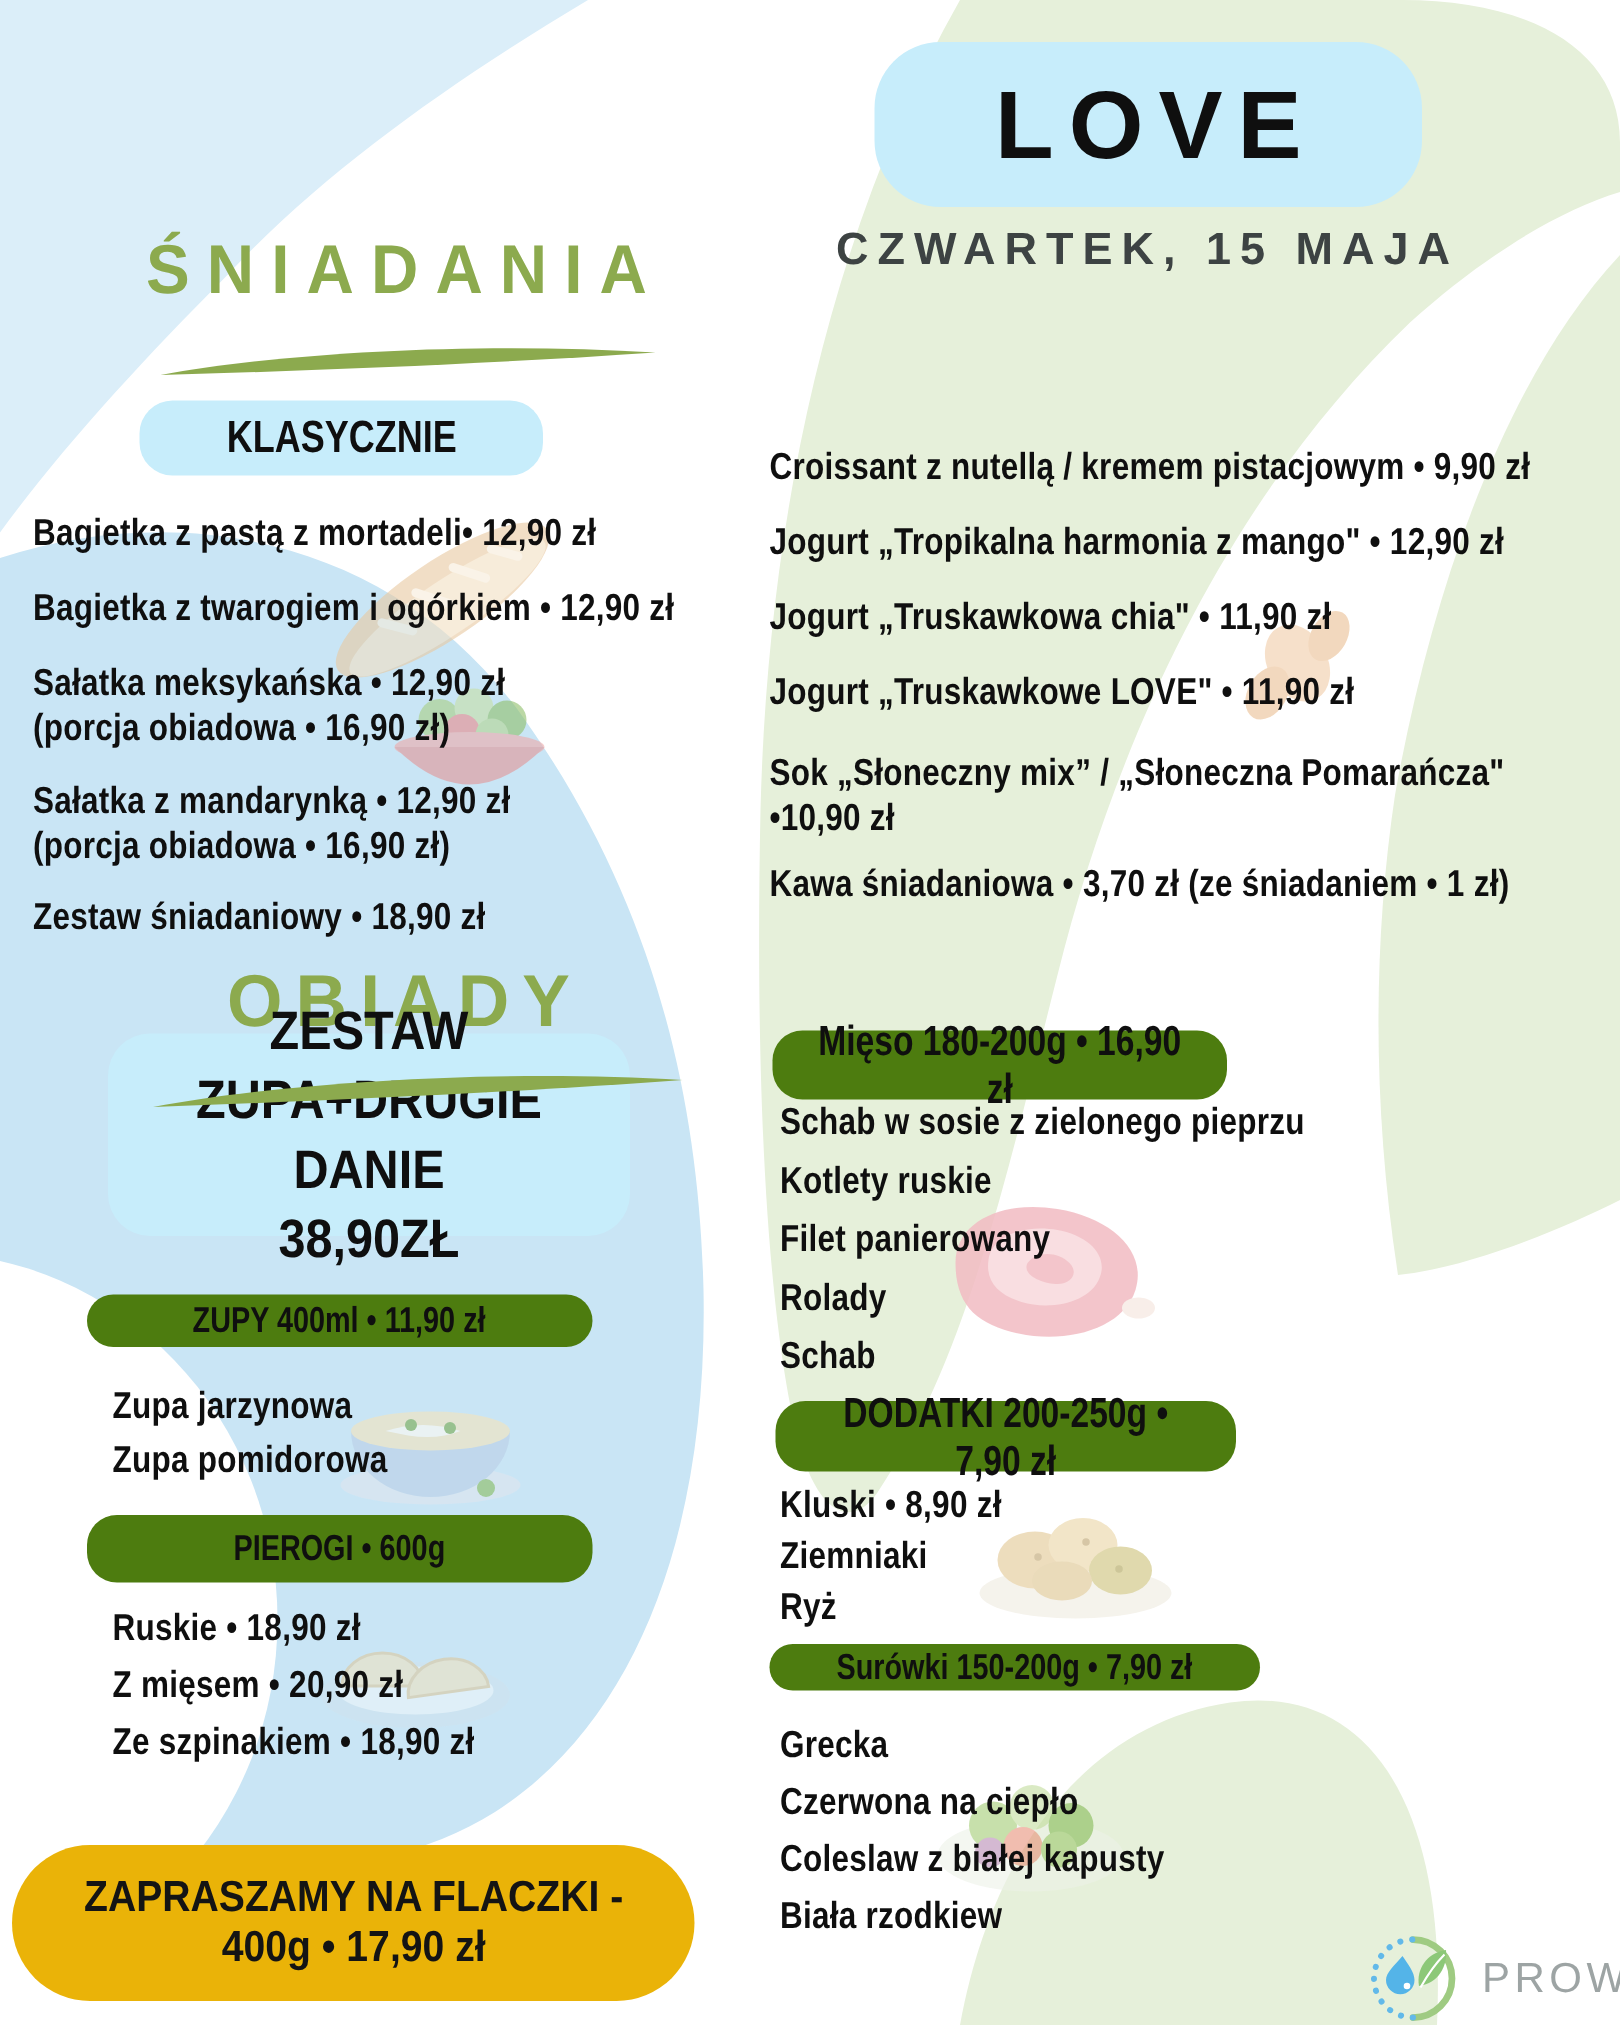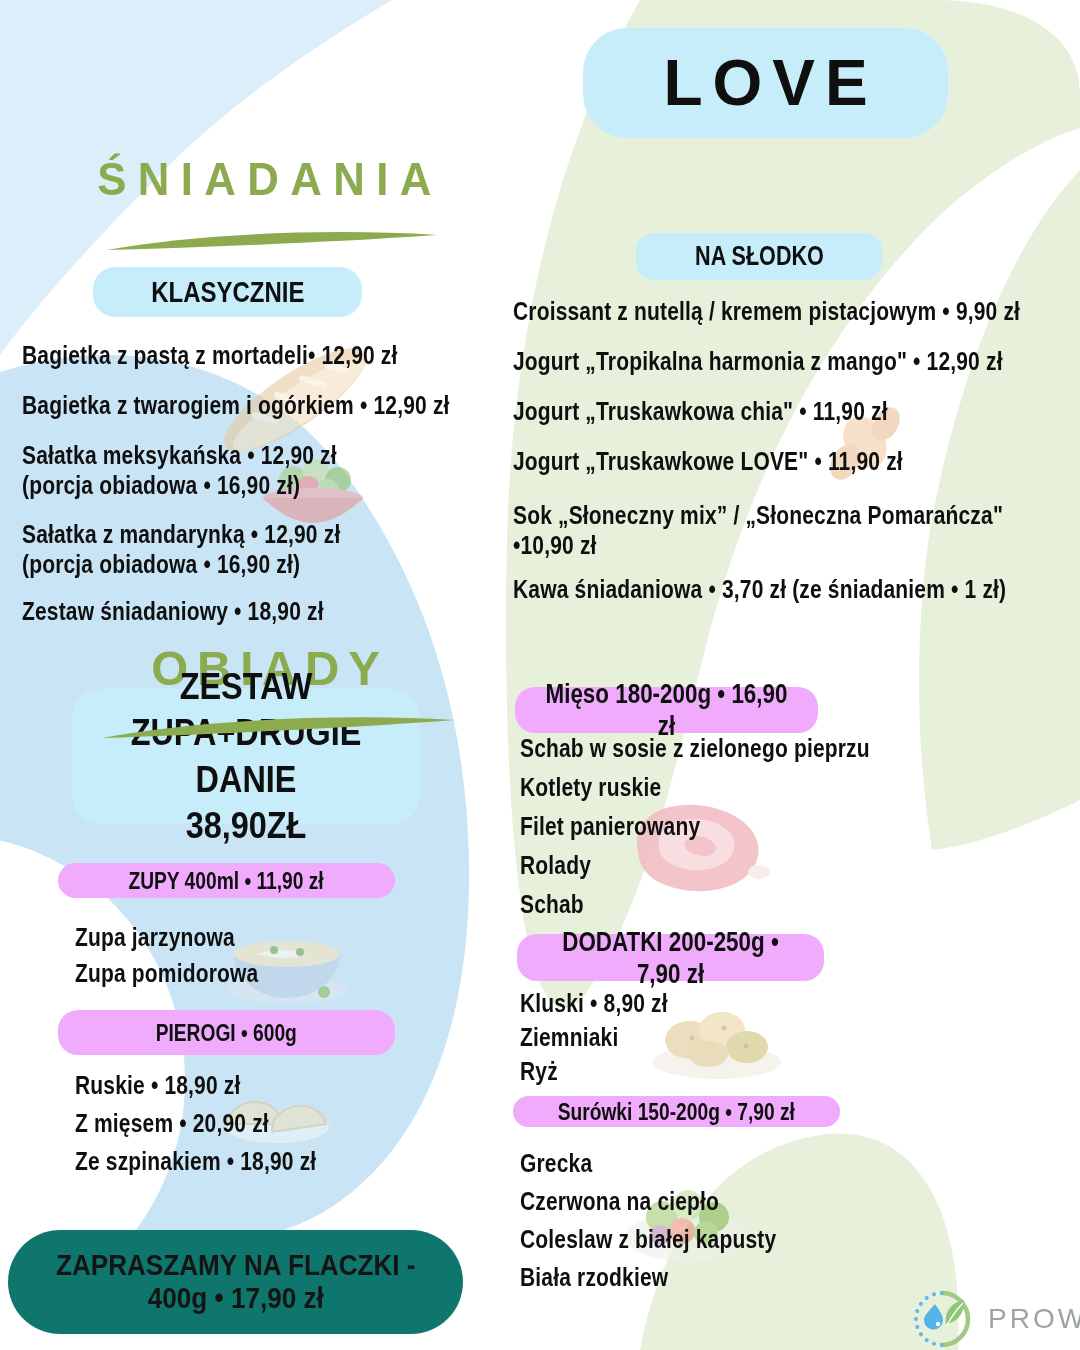--- a/index.html
+++ b/index.html
@@ -7,22 +7,22 @@
           font-family:"Liberation Sans",sans-serif;color:#0f0f0f}
   .abs{position:absolute}
   .hd{color:#8caa4e;font-weight:700;text-align:center;white-space:nowrap}
   .item{font-weight:700;font-size:25px;line-height:30px;white-space:pre-line;
         transform:scaleX(.84);transform-origin:0 50%;letter-spacing:.2px}
   .pill{display:flex;align-items:center;justify-content:center;text-align:center;font-weight:700}
   .pill>span{transform:scaleX(.8);transform-origin:50% 50%;white-space:pre-line}
   .pill.s9>span{transform:scaleX(.9)}
   .pill.ns>span{transform:none}
   .blue{background:#c7edfb;border-radius:22px}
-  .gray{background:#f0abfc;border-radius:20px}
-  .banner{background:#0f766e;border-radius:52px}
+  .gray{background:#4d7c0f;border-radius:20px}
+  .banner{background:#eab308;border-radius:52px}
   svg{display:block}
 </style>
 </head>
 <body>
 
 <div id="poster">
 
   <svg class="abs" style="left:0;top:0" width="1080" height="1350" viewBox="0 0 1080 1350">
 
     <path d="M0,0 L392,0 C300,55 215,115 150,185 C95,240 40,300 0,355 Z" fill="#dbeef9"></path>
@@ -162,24 +162,22 @@
 
   <div class="abs pill banner s9" style="left:8px;top:1230px;width:455px;height:104px;font-size:29px;line-height:1.15;color:#141414">
       <span>ZAPRASZAMY NA FLACZKI -
 400g • 17,90 zł</span>
     </div>
 
   <div class="abs pill blue ns" style="left:583px;top:28px;width:355px;height:110px;font-size:64px;letter-spacing:10px;border-radius:44px;padding-left:10px">
       <span>LOVE</span>
     </div>
 
-
-  <div class="abs pill blue" style="left:636px;top:233px;width:246px;height:47px;font-size:27px;border-radius:18px">
-      <span>NA SŁODKO</span>
-    </div>
+  <div class="abs" style="left:505px;top:150px;width:520px;text-align:center;font-weight:700;font-size:30px;letter-spacing:6px;color:#3d4343;white-space:nowrap">CZWARTEK, 15 MAJA</div>
+
 
   <div class="abs item" style="left:513px;top:296px;width:660px">Croissant z nutellą / kremem pistacjowym • 9,90 zł</div>
   <div class="abs item" style="left:513px;top:346px;width:660px">Jogurt „Tropikalna harmonia z mango" • 12,90 zł</div>
   <div class="abs item" style="left:513px;top:396px;width:660px">Jogurt „Truskawkowa chia" • 11,90 zł</div>
   <div class="abs item" style="left:513px;top:446px;width:660px">Jogurt „Truskawkowe LOVE" • 11,90 zł</div>
   <div class="abs item" style="left:513px;top:500px;width:660px">Sok „Słoneczny mix” / „Słoneczna Pomarańcza"
 •10,90 zł</div>
   <div class="abs item" style="left:513px;top:574px;width:660px">Kawa śniadaniowa • 3,70 zł (ze śniadaniem • 1 zł)</div>
 
 

